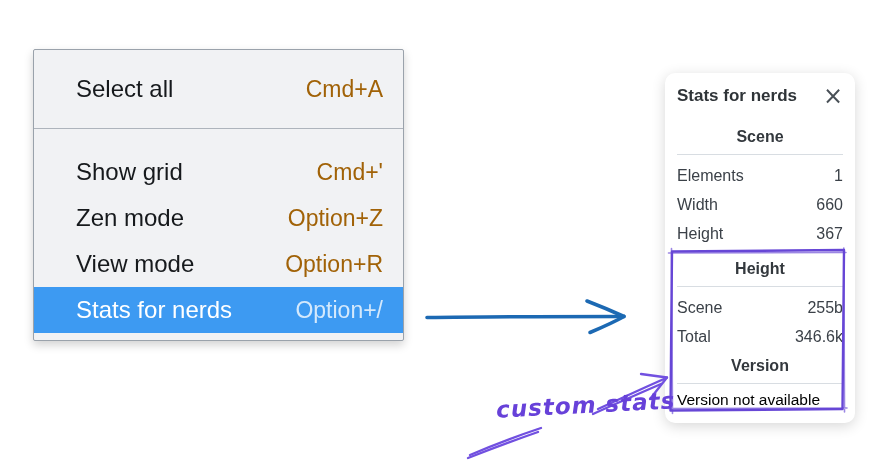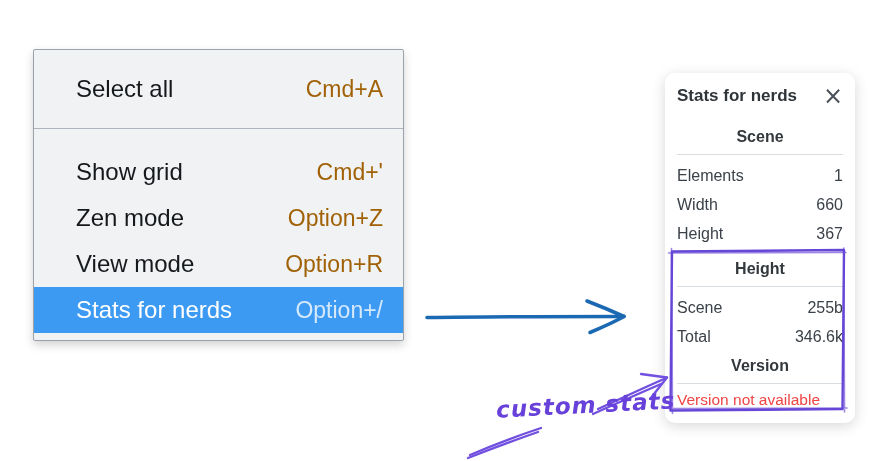--- a/index.html
+++ b/index.html
@@ -105,21 +105,21 @@
   .stat-row {
     display: flex;
     justify-content: space-between;
     font-size: 16px;
     line-height: 29px;
     color: #3b4148;
     text-align: center;
   }
   .version-text {
     font-size: 15.5px;
-    color: #ef4444;
+    color: #000000;
     margin-top: 7px;
     white-space: nowrap;
   }
 
   
   .purple-rect {
     position: absolute;
     left: 664px; top: 244px;
     width: 188px; height: 174px;
     pointer-events: none;

